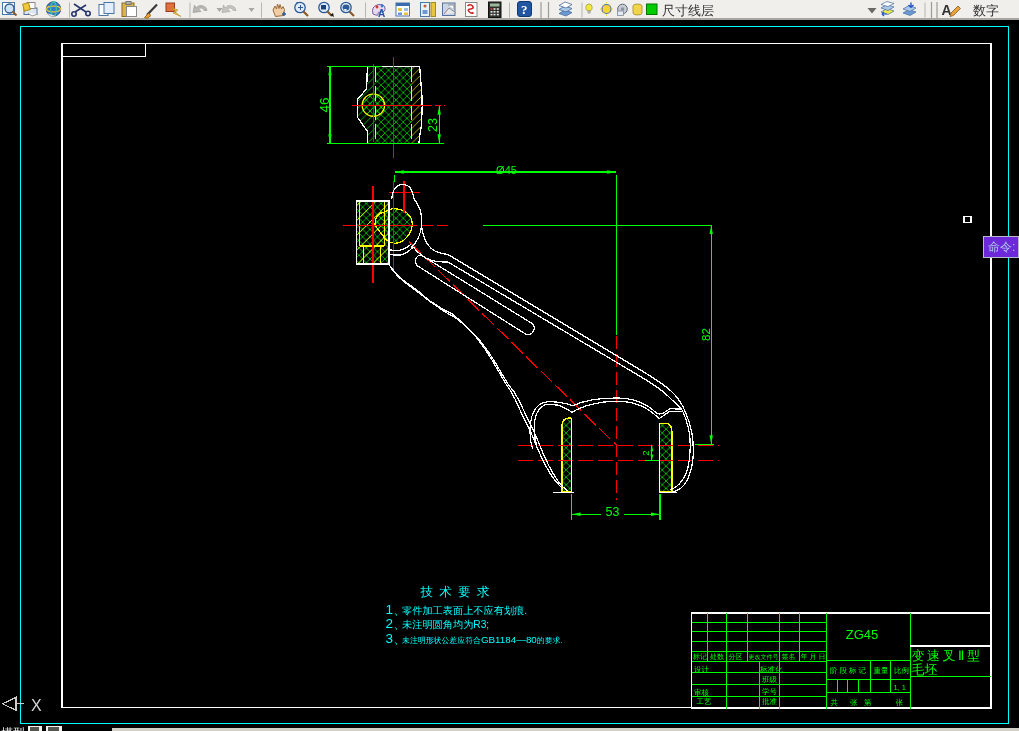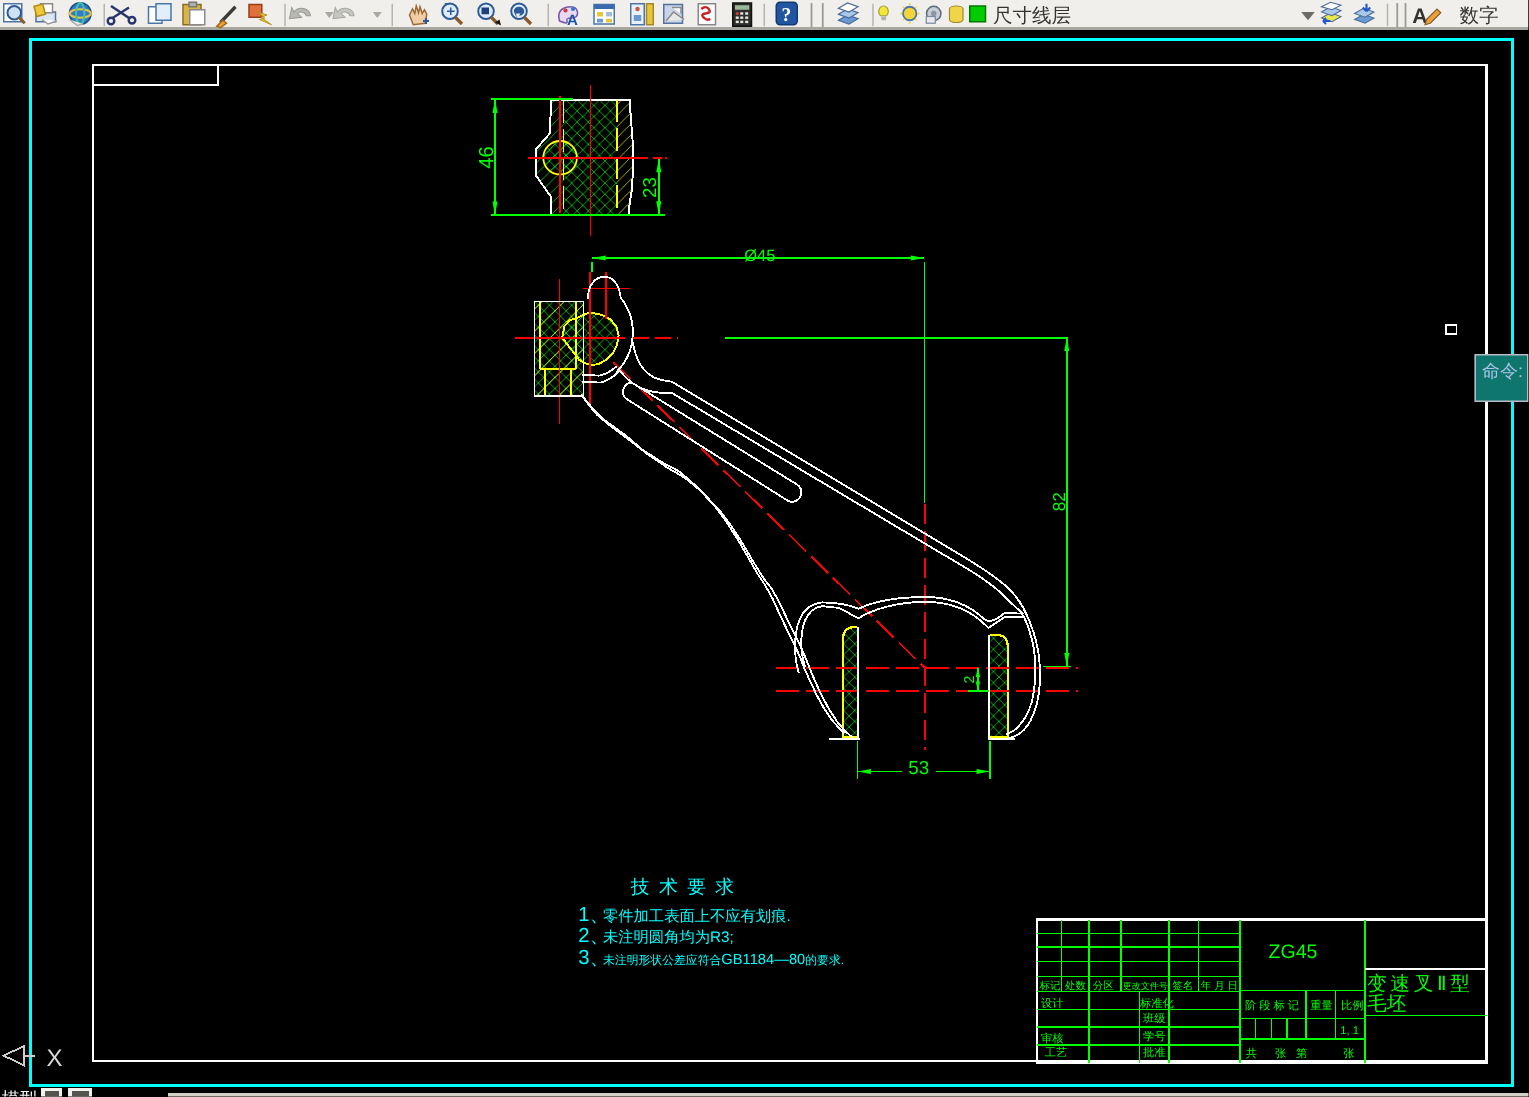--- a/index.html
+++ b/index.html
@@ -1,20 +1,20 @@
 <!DOCTYPE html>
 <html><head>
 <meta charset="utf-8">
 <style>
 html,body{margin:0;padding:0;background:#000;width:1019px;height:731px;overflow:hidden;}
 *{box-sizing:border-box;}
 body{font-family:"Liberation Sans", sans-serif;position:relative;}
 #toolbar{position:absolute;left:0;top:0;width:1019px;height:20px;background:linear-gradient(#f0efeb 0,#f0efeb 18px,#a8a6a0 18px,#a8a6a0 20px);}
 #cad{position:absolute;left:0;top:0;}
-#cmdbox{position:absolute;left:983px;top:236px;width:36px;height:32px;background:#0f766e;border:1px solid #b9bac9;color:#aac4ea;font-size:12px;line-height:20px;padding-left:4px;}
+#cmdbox{position:absolute;left:983px;top:236px;width:36px;height:22px;background:#6d28d9;border:1px solid #b9bac9;color:#aac4ea;font-size:12px;line-height:20px;padding-left:4px;}
 </style>
 </head>
 <body>
 <svg id="cad" width="1019" height="731" viewBox="0 0 1019 731" shape-rendering="crispEdges">
 <defs>
 <pattern id="gx" width="7.4" height="7.4" patternUnits="userSpaceOnUse">
 <path d="M-1,-1 L8.4,8.4 M-1,8.4 L8.4,-1" stroke="#00e400" stroke-width="0.8" fill="none"></path>
 </pattern>
 <pattern id="gd" width="7.4" height="7.4" patternUnits="userSpaceOnUse">
 <path d="M-0.5,7.9 L7.9,-0.5" stroke="#00e400" stroke-width="0.8" fill="none"></path>

